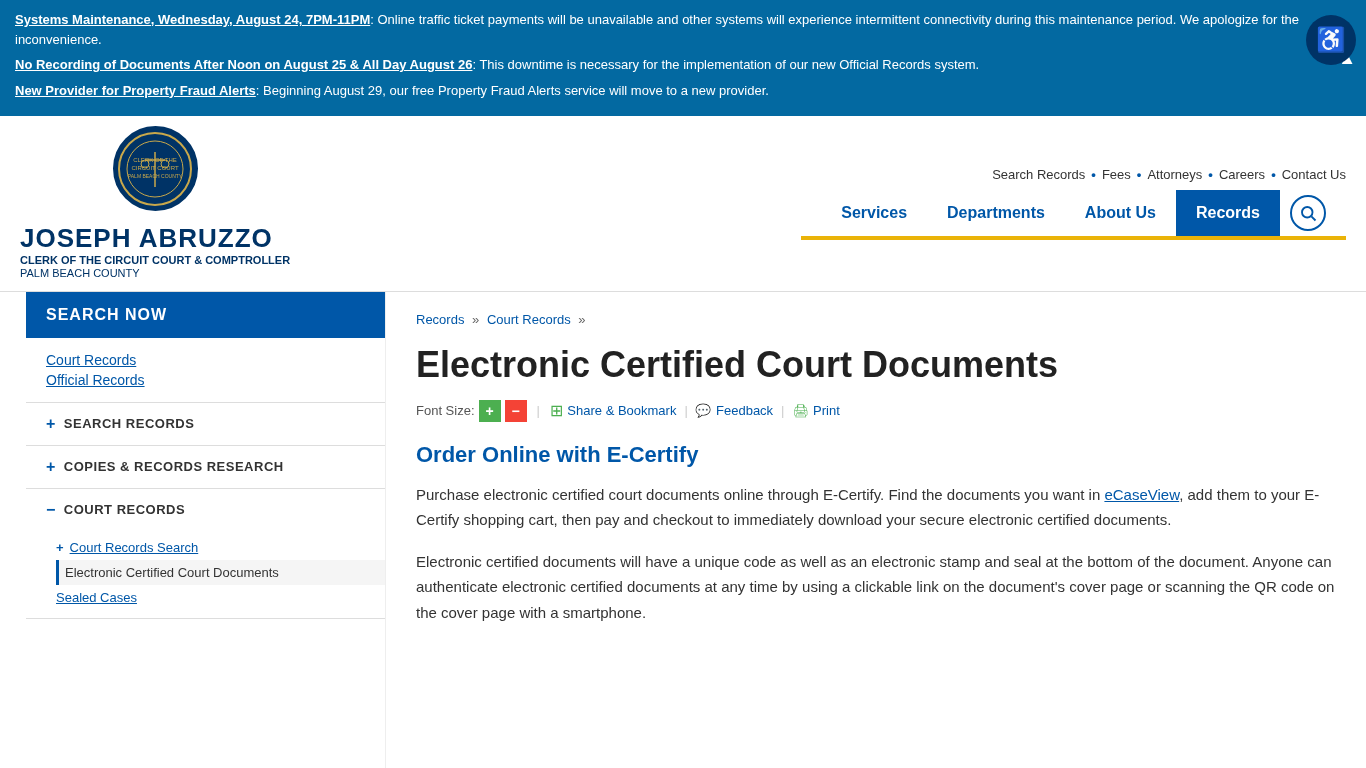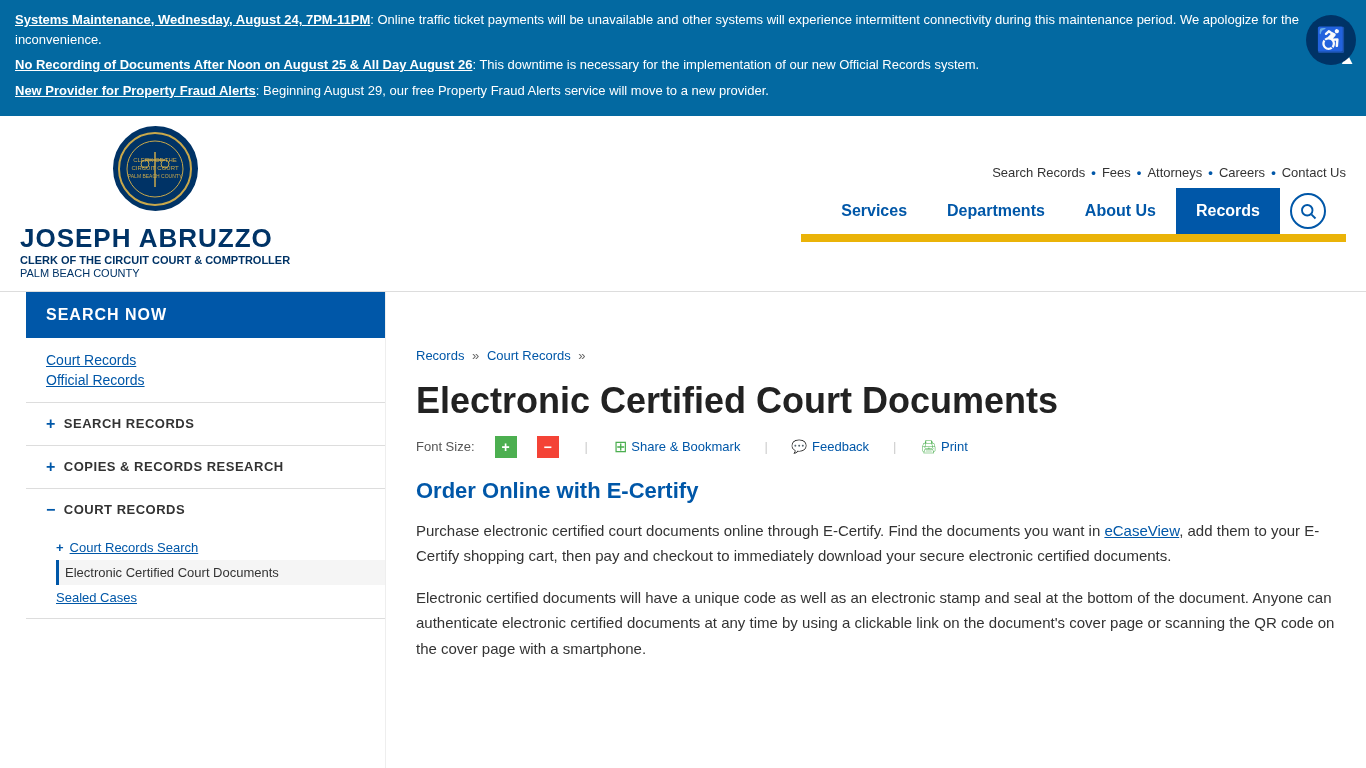--- a/index.html
+++ b/index.html
@@ -89,21 +89,21 @@
       letter-spacing: 0.5px;
     }
 
     
     .main-nav {
       display: flex;
       align-items: center;
       justify-content: flex-end;
       gap: 0;
       padding: 0 20px;
-      border-bottom: 8px solid #eab308;
+      border-bottom: 4px solid #eab308;
     }
     .main-nav a {
       display: inline-block;
       padding: 14px 20px;
       text-decoration: none;
       font-size: 16px;
       font-weight: bold;
       color: #0057a8;
     }
     .main-nav a.active {
@@ -171,30 +171,30 @@
       background: #f5f5f5;
       border-left: 3px solid #0057a8;
       padding-left: 0;
       color: #333;
       font-weight: normal;
     }
 
     
     .main-content { flex: 1; padding: 20px 30px; max-width: 980px; }
 
-    .breadcrumb { font-size: 13px; color: #666; margin-bottom: 16px; margin-top: 36px; }
+    .breadcrumb { font-size: 13px; color: #666; margin-bottom: 16px; }
     .breadcrumb a { color: #0057a8; text-decoration: none; }
     .breadcrumb span { color: #666; margin: 0 4px; }
 
     .page-title { font-size: 36px; font-weight: bold; color: #222; margin-bottom: 14px; line-height: 1.2; }
 
     .font-controls {
       display: flex;
       align-items: center;
-      gap: 20px;
+      gap: 4px;
       font-size: 13px;
       color: #555;
       margin-bottom: 20px;
       flex-wrap: wrap;
       margin-top: 6px;
     }
     .font-controls .label { color: #555; }
     .font-btn {
       background: #4caf50;
       color: #fff;

